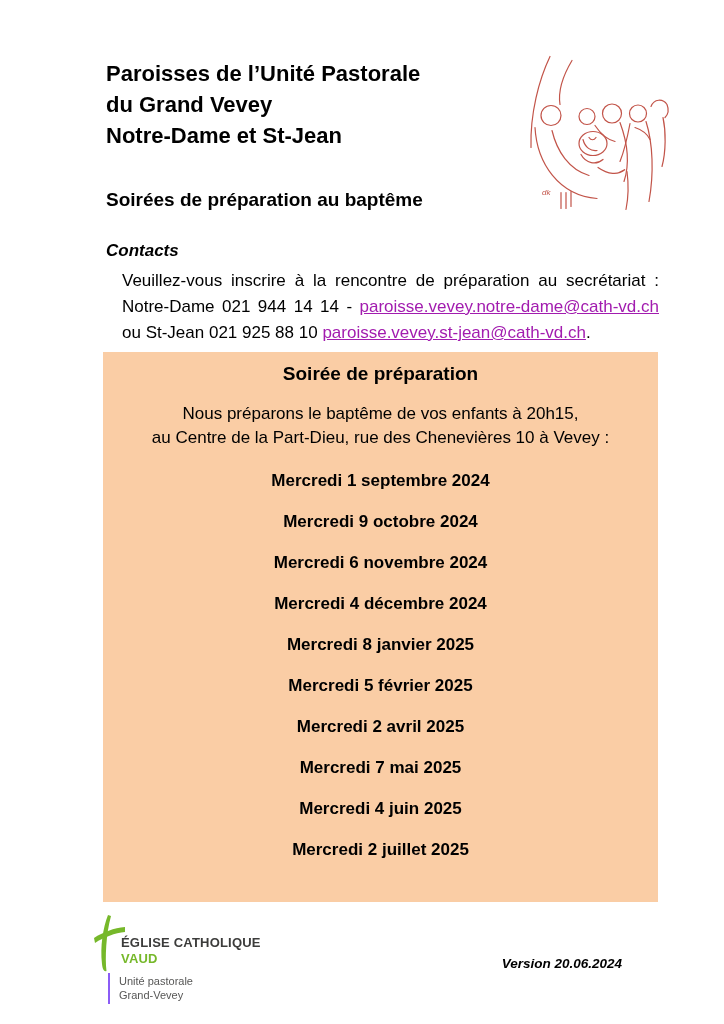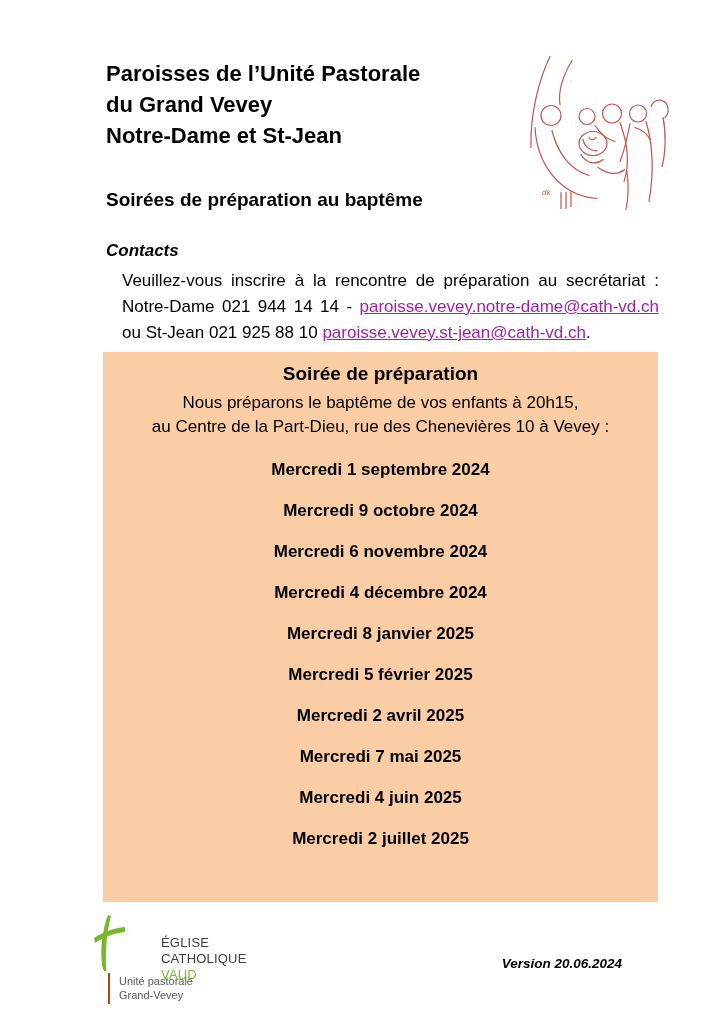--- a/index.html
+++ b/index.html
@@ -20,31 +20,31 @@
   .contacts-heading { font-weight:700; font-style:italic; margin-bottom:7px; }
   .contacts .line { line-height:26px;margin-left:16px; }
   .contacts .just { text-align:justify; text-align-last:justify; }
   .contacts a { color:#a21caf; text-decoration:underline; cursor:pointer; }
 
   
   .session-box {
     position:absolute; left:85px; top:352px; width:555px; height:550px;
     background:#FACDA5; text-align:center; padding-top:11px;
   }
-  .box-title { font-size:19px; font-weight:700; margin-bottom:6px; }
+  .box-title { font-size:19px; font-weight:700; margin-bottom:17px; }
   .box-intro { font-size:17px; line-height:24px; }
   .dates { margin-top:0; }
   .date { font-size:17px; font-weight:700; line-height:20px; margin:21px 0; }
 
   
   .logo { position:absolute; left:76px; top:914px; width:200px; height:95px; }
   .cross-icon { position:absolute; left:0; top:0; width:32px; height:60px; }
-  .logo-org { position:absolute; left:27px; top:21px; font-size:13px; font-weight:400; line-height:16px; letter-spacing:0.2px; color:#3C3C3B;margin-left:40px; }
+  .logo-org { position:absolute; left:27px; top:21px; font-size:13px; font-weight:700; line-height:16px; letter-spacing:0.2px; color:#3C3C3B; }
   .logo-org .vaud { color:#76B82A; }
-  .logo-sub { position:absolute; left:14px; top:59px; padding-left:9px; border-left:2px solid #c2410c; font-size:11px; line-height:13.5px; color:#575756; padding-top:2px; padding-bottom:2px; }
+  .logo-sub { position:absolute; left:14px; top:59px; padding-left:9px; border-left:2px solid #8b5cf6; font-size:11px; line-height:13.5px; color:#575756; padding-top:2px; padding-bottom:2px; }
   .version { position:absolute; right:84px; top:956px; font-size:13.5px; font-style:italic; font-weight:700; }
 </style>
 </head>
 <body>
 
 <div class="page">
 
   <div class="title-block">
     <div>Paroisses de l’Unité Pastorale</div>
     <div>du Grand Vevey</div>

